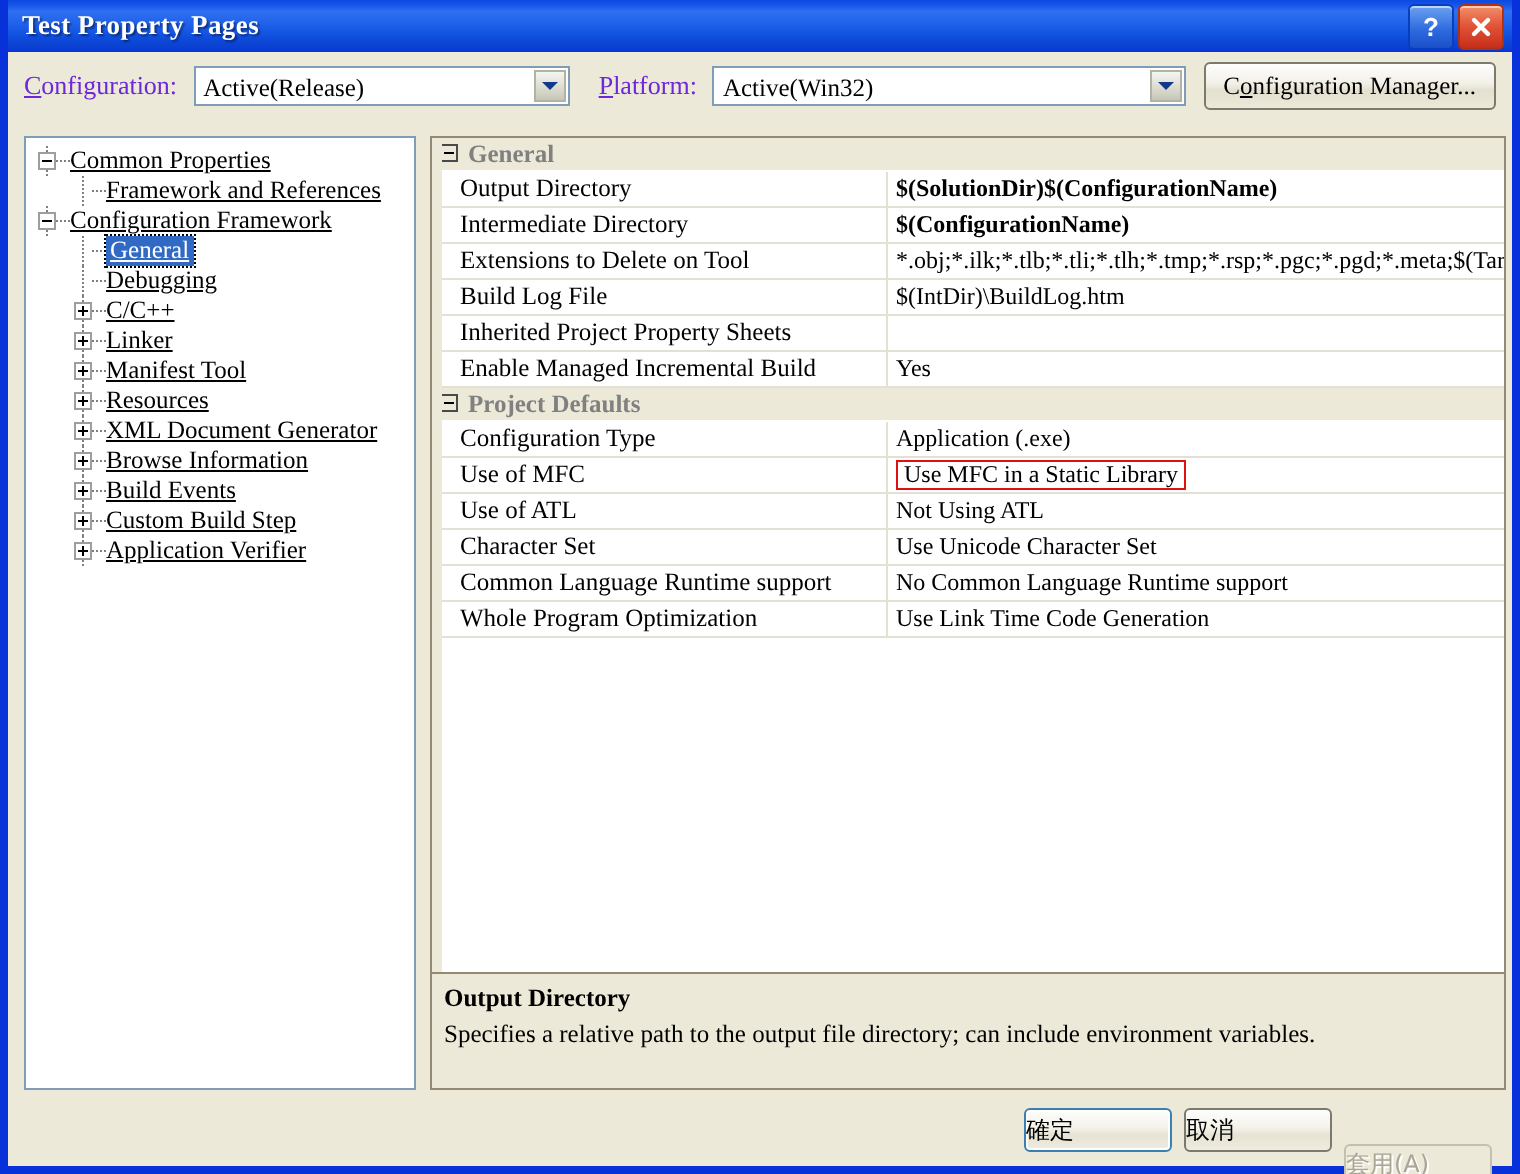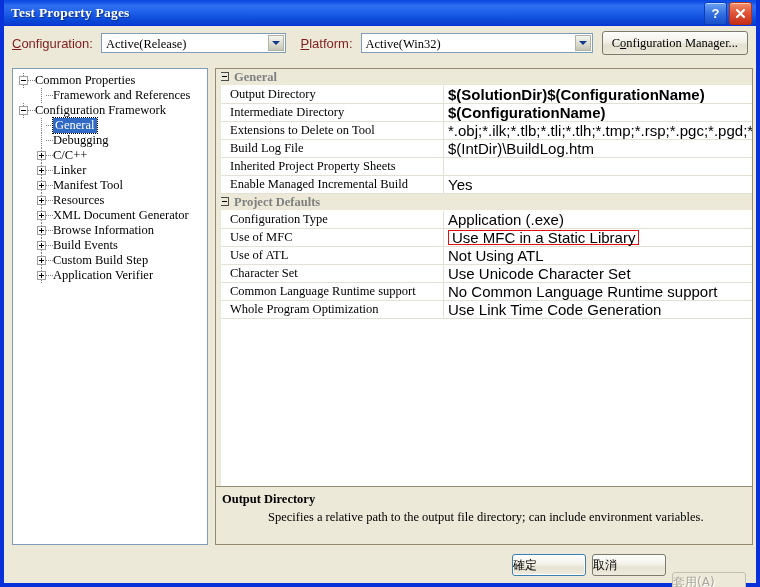--- a/index.html
+++ b/index.html
@@ -54,22 +54,22 @@
 
   
   #topbar {
     position: absolute; left: 0; top: 26px;
     width: 752px; height: 34px;
     display: flex; align-items: center;
     padding: 0 8px; box-sizing: border-box;
     background: #ece9d8;
   }
   .fieldlabel {
-    font-size: 13px; color: #7f1d1d;
-    font-family: Liberation Sans, sans-serif;
+    font-size: 13px; color: #6d28d9;
+    font-family: Liberation Serif, serif;
     white-space: nowrap;
   }
   .acc { text-decoration: underline; }
   .combo {
     position: relative;
     height: 20px;
     background: #ffffff;
     border: 1px solid #7f9db9;
     display: flex; align-items: flex-end;
     box-sizing: border-box;
@@ -141,21 +141,21 @@
   }
   .dotv, .doth {
     position: absolute;
     background-image: repeating-linear-gradient(to bottom,#808080 0 1px,transparent 1px 2px);
     width: 1px;
   }
   .doth {
     background-image: repeating-linear-gradient(to right,#808080 0 1px,transparent 1px 2px);
     height: 1px; width: 8px;
   }
-  .tlabel { position: absolute; }
+  .tlabel { position: absolute; text-decoration: underline; }
   .tlabel.sel {
     background: #316ac5; color: #ffffff;
     padding: 0 2px; outline: 1px dotted #000;
     outline-offset: 0px;
   }
 
   
   #gridpanel {
     position: absolute; left: 211px; top: 68px;
     width: 538px; height: 477px;
@@ -206,22 +206,22 @@
     font-family: "Liberation Serif", serif;
     border-right: 1px solid #e3e1d4;
     white-space: nowrap; overflow: hidden;
     background: #ffffff;
   }
   .pval {
     flex: 1;
     box-sizing: border-box;
     padding-left: 4px;
     display: flex; align-items: center;
-    font-size: 15px; color: #000;
-    font-family: Liberation Sans, sans-serif;
+    font-size: 12px; color: #000;
+    font-family: Liberation Serif, serif;
     white-space: nowrap; overflow: hidden;
     background: #ffffff;
   }
   .pval.bold { font-weight: bold; }
   .pval.marked .mark {
     border: 1px solid #e01010;
     padding: 0 3px;
     line-height: 13px;
   }
   
@@ -247,21 +247,20 @@
     padding: 5px 6px 0 6px;
   }
   #desc-title {
     font-size: 12.5px; font-weight: bold; color: #000;
     font-family: "Liberation Serif", serif;
     margin-bottom: 3px;
   }
   #desc-body {
     font-size: 12.5px; color: #000;
     font-family: "Liberation Serif", serif;
-    margin-left: 46px;
   }
 
   
   #buttonbar {
     position: absolute; left: 0; bottom: 6px;
     width: 752px; height: 24px;
     display: flex; justify-content: flex-end; align-items: center;
     padding-right: 10px; box-sizing: border-box;
     gap: 6px;
   }

